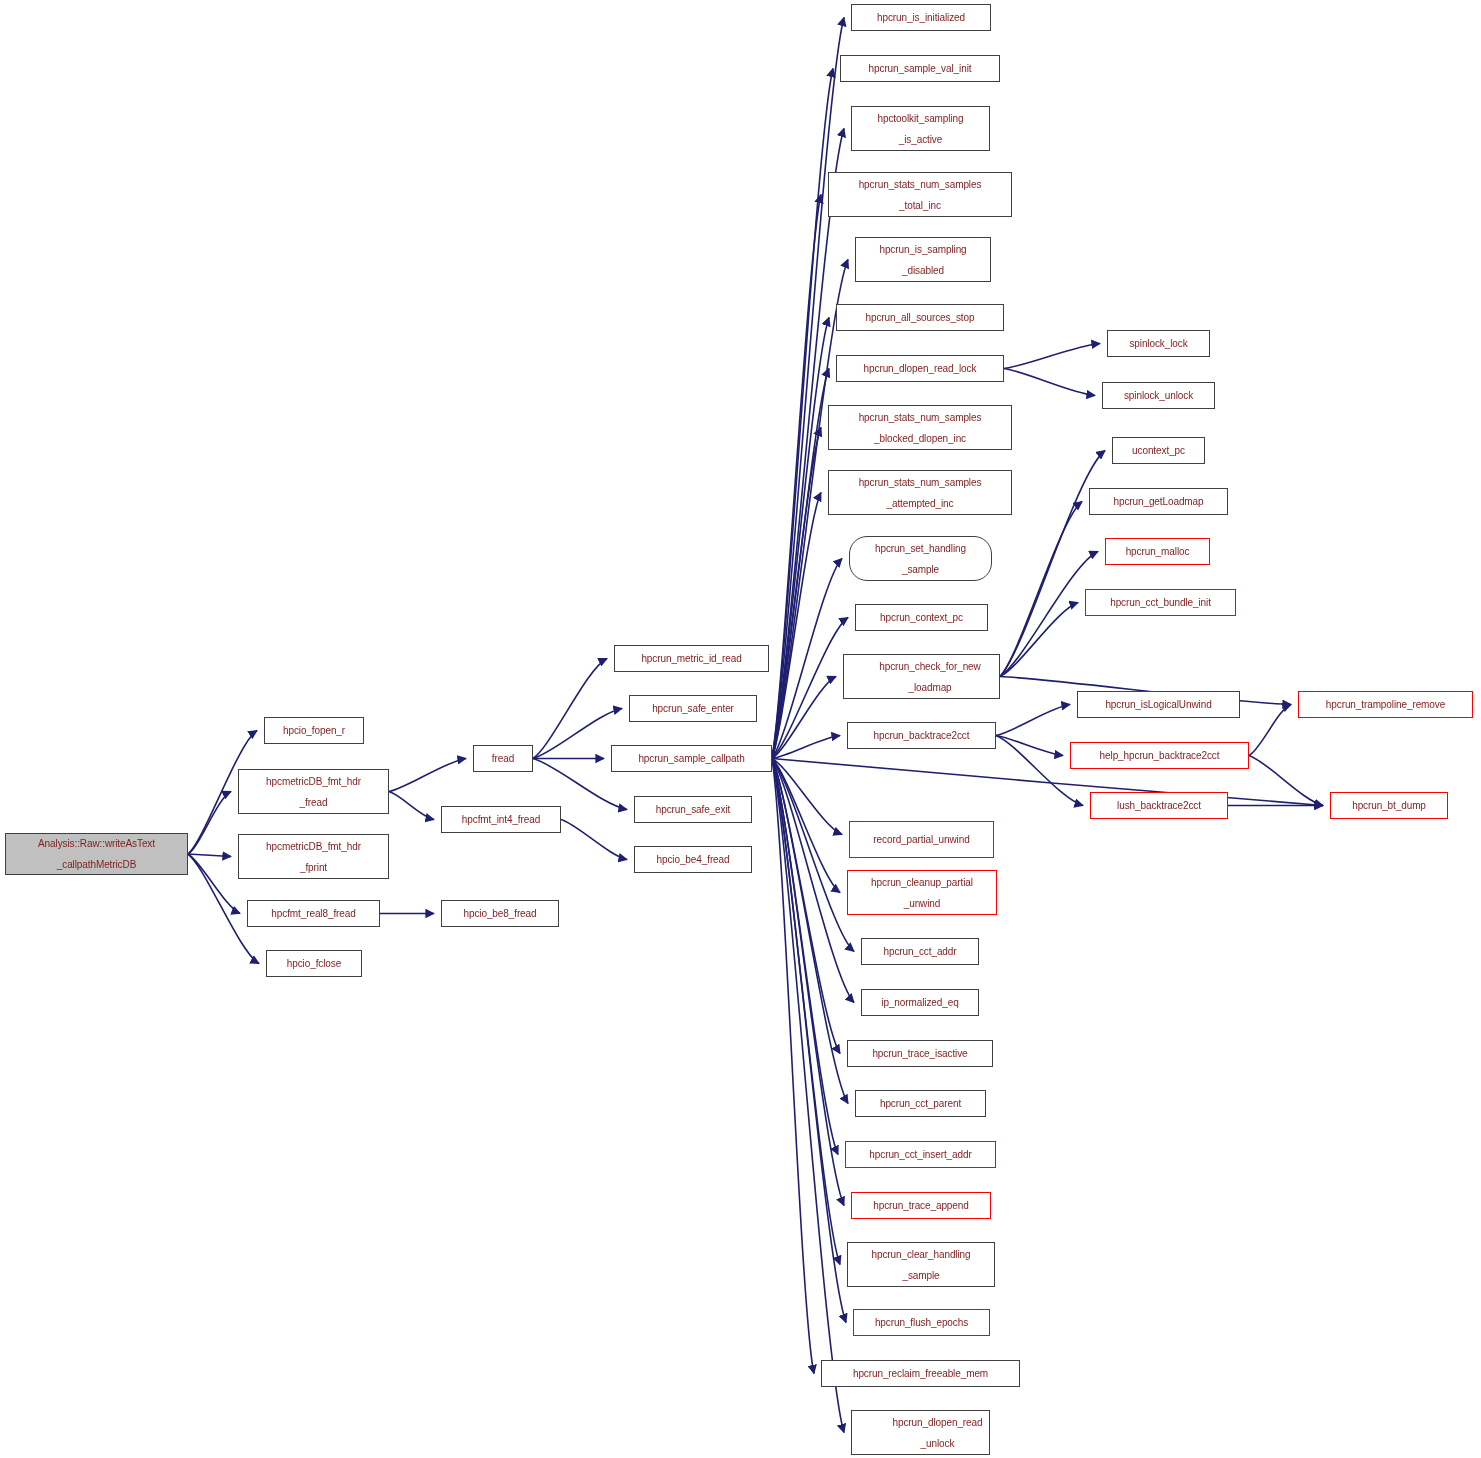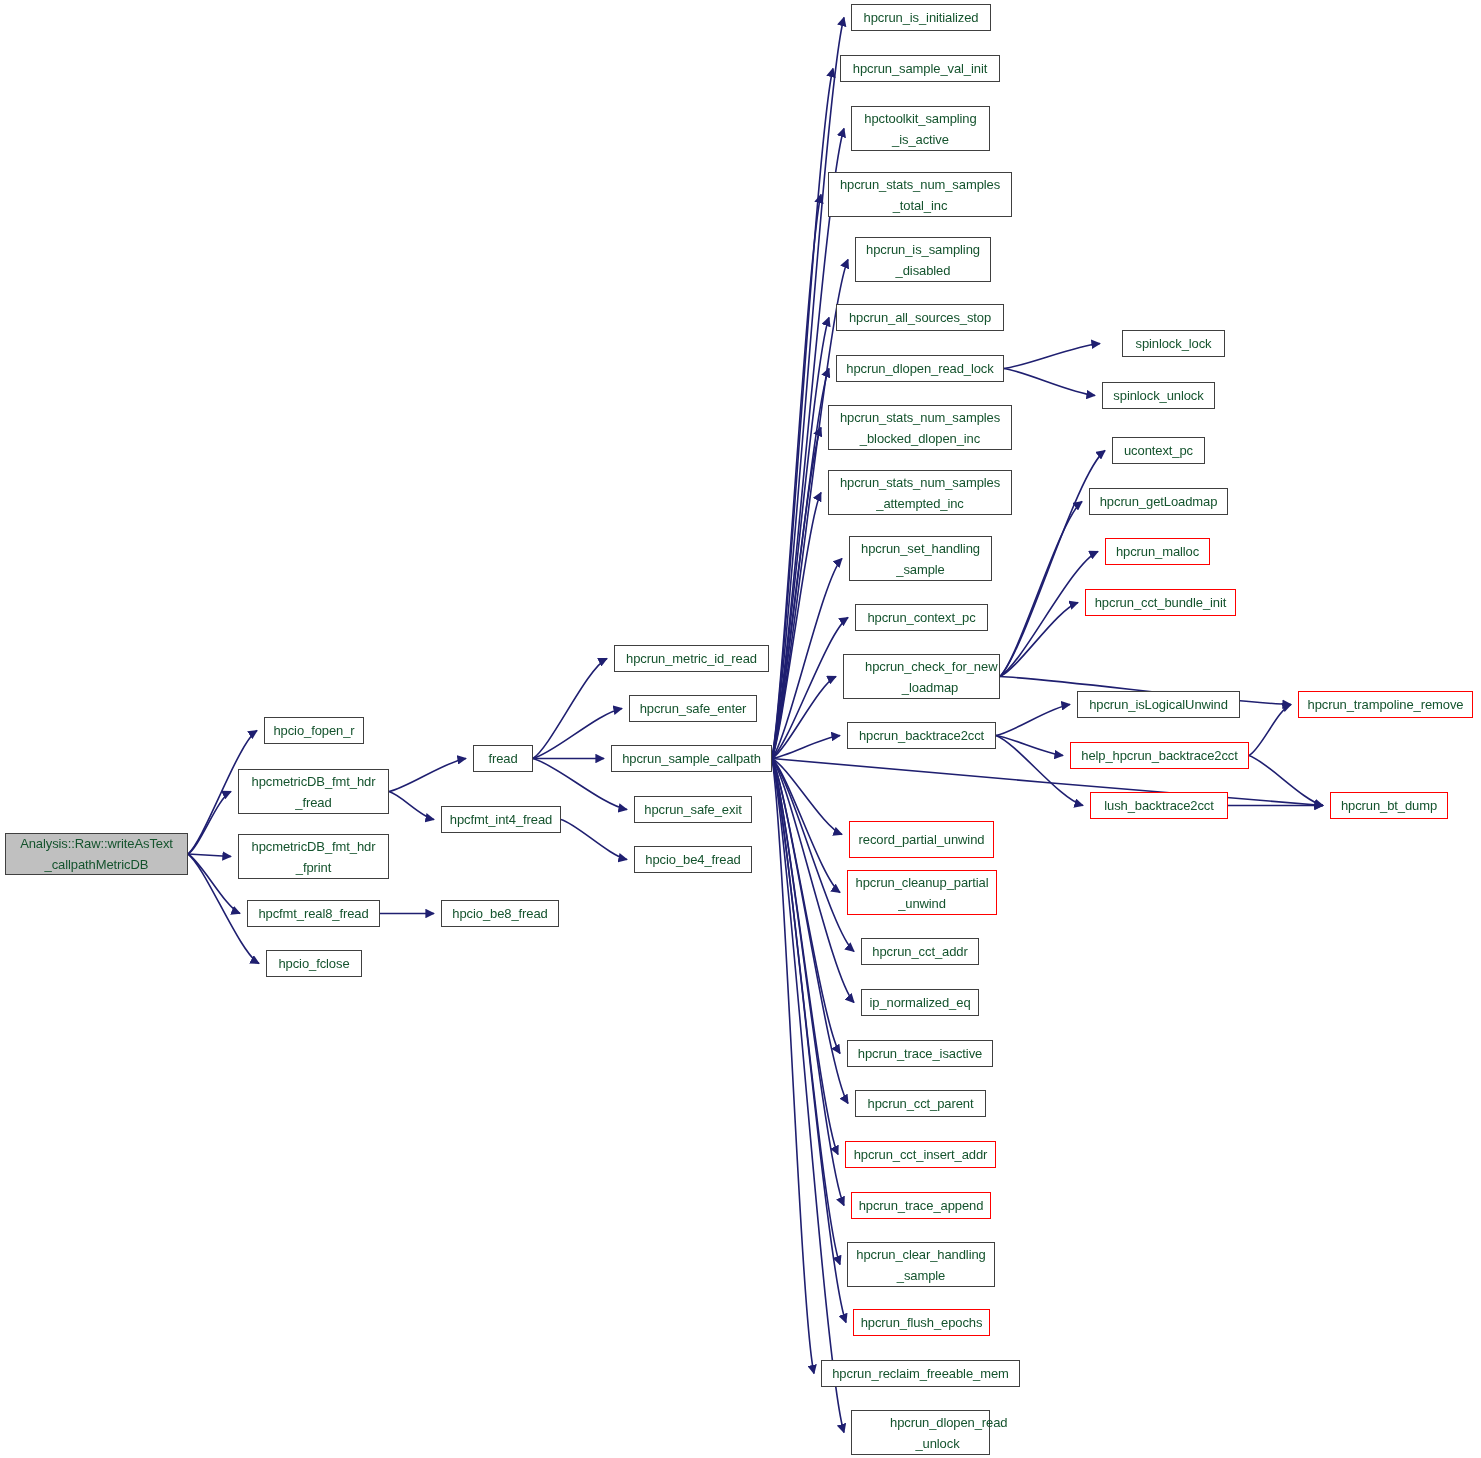--- a/index.html
+++ b/index.html
@@ -26,22 +26,22 @@
   }
   .node {
     position: absolute;
     box-sizing: border-box;
     display: flex;
     align-items: center;
     justify-content: center;
     text-align: center;
     background: #ffffff;
     border: 1px solid #404040;
-    color: #14532d;
-    font-size: 13px;
+    color: #7f1d1d;
+    font-size: 10px;
     line-height: 21px;
     letter-spacing: -0.1px;
     white-space: pre;
     z-index: 2;
   }
   .node.red {
     border-color: #ff0000;
   }
   .node.root {
     background: #c0c0c0;
@@ -144,42 +144,42 @@
       <div class="node" style="left: 828px; top: 172px; width: 184px; height: 45px;"><span class="node-label">hpcrun_stats_num_samples
 _total_inc</span></div>
       <div class="node" style="left: 855px; top: 237px; width: 136px; height: 45px;"><span class="node-label">hpcrun_is_sampling
 _disabled</span></div>
       <div class="node" style="left: 836px; top: 304px; width: 168px; height: 27px;"><span class="node-label">hpcrun_all_sources_stop</span></div>
       <div class="node" style="left: 836px; top: 355px; width: 168px; height: 27px;"><span class="node-label">hpcrun_dlopen_read_lock</span></div>
       <div class="node" style="left: 828px; top: 405px; width: 184px; height: 45px;"><span class="node-label">hpcrun_stats_num_samples
 _blocked_dlopen_inc</span></div>
       <div class="node" style="left: 828px; top: 470px; width: 184px; height: 45px;"><span class="node-label">hpcrun_stats_num_samples
 _attempted_inc</span></div>
-      <div class="node" style="left: 849px; top: 536px; width: 143px; height: 45px;"><span class="node-label">hpcrun_set_handling
+      <div class="node" style="left: 849px; top: 536px; width: 143px; height: 45px; border-radius: 18px;"><span class="node-label">hpcrun_set_handling
 _sample</span></div>
       <div class="node" style="left: 855px; top: 604px; width: 133px; height: 27px;"><span class="node-label">hpcrun_context_pc</span></div>
       <div class="node" style="left: 843px; top: 654px; width: 157px; height: 45px; padding-left: 17px;"><span class="node-label">hpcrun_check_for_new
 _loadmap</span></div>
       <div class="node" style="left: 847px; top: 722px; width: 149px; height: 27px;"><span class="node-label">hpcrun_backtrace2cct</span></div>
       <div class="node red" style="left: 849px; top: 821px; width: 145px; height: 37px;"><span class="node-label">record_partial_unwind</span></div>
       <div class="node red" style="left: 847px; top: 870px; width: 150px; height: 45px;"><span class="node-label">hpcrun_cleanup_partial
 _unwind</span></div>
       <div class="node" style="left: 861px; top: 938px; width: 118px; height: 27px;"><span class="node-label">hpcrun_cct_addr</span></div>
       <div class="node" style="left: 861px; top: 989px; width: 118px; height: 27px;"><span class="node-label">ip_normalized_eq</span></div>
       <div class="node" style="left: 847px; top: 1040px; width: 146px; height: 27px;"><span class="node-label">hpcrun_trace_isactive</span></div>
       <div class="node" style="left: 855px; top: 1090px; width: 131px; height: 27px;"><span class="node-label">hpcrun_cct_parent</span></div>
       <div class="node red" style="left: 845px; top: 1141px; width: 151px; height: 27px;"><span class="node-label">hpcrun_cct_insert_addr</span></div>
       <div class="node red" style="left: 851px; top: 1192px; width: 140px; height: 27px;"><span class="node-label">hpcrun_trace_append</span></div>
       <div class="node" style="left: 847px; top: 1242px; width: 148px; height: 45px;"><span class="node-label">hpcrun_clear_handling
 _sample</span></div>
       <div class="node red" style="left: 853px; top: 1309px; width: 137px; height: 27px;"><span class="node-label">hpcrun_flush_epochs</span></div>
       <div class="node" style="left: 821px; top: 1360px; width: 199px; height: 27px;"><span class="node-label">hpcrun_reclaim_freeable_mem</span></div>
       <div class="node" style="left: 851px; top: 1410px; width: 139px; height: 45px; padding-left: 34px;"><span class="node-label">hpcrun_dlopen_read
 _unlock</span></div>
-      <div class="node" style="left: 1107px; top: 330px; width: 103px; height: 27px; margin-left: 15px;"><span class="node-label">spinlock_lock</span></div>
+      <div class="node" style="left: 1107px; top: 330px; width: 103px; height: 27px;"><span class="node-label">spinlock_lock</span></div>
       <div class="node" style="left: 1102px; top: 382px; width: 113px; height: 27px;"><span class="node-label">spinlock_unlock</span></div>
       <div class="node" style="left: 1112px; top: 437px; width: 93px; height: 27px;"><span class="node-label">ucontext_pc</span></div>
       <div class="node" style="left: 1089px; top: 488px; width: 139px; height: 27px;"><span class="node-label">hpcrun_getLoadmap</span></div>
       <div class="node red" style="left: 1105px; top: 538px; width: 105px; height: 27px;"><span class="node-label">hpcrun_malloc</span></div>
       <div class="node red" style="left: 1085px; top: 589px; width: 151px; height: 27px;"><span class="node-label">hpcrun_cct_bundle_init</span></div>
       <div class="node" style="left: 1077px; top: 691px; width: 163px; height: 27px;"><span class="node-label">hpcrun_isLogicalUnwind</span></div>
       <div class="node red" style="left: 1070px; top: 742px; width: 179px; height: 27px;"><span class="node-label">help_hpcrun_backtrace2cct</span></div>
       <div class="node red" style="left: 1090px; top: 792px; width: 138px; height: 27px; text-align: center;"><span class="node-label">lush_backtrace2cct</span></div>
       <div class="node red" style="left: 1298px; top: 691px; width: 175px; height: 27px;"><span class="node-label">hpcrun_trampoline_remove</span></div>
       <div class="node red" style="left: 1330px; top: 792px; width: 118px; height: 27px;"><span class="node-label">hpcrun_bt_dump</span></div>

